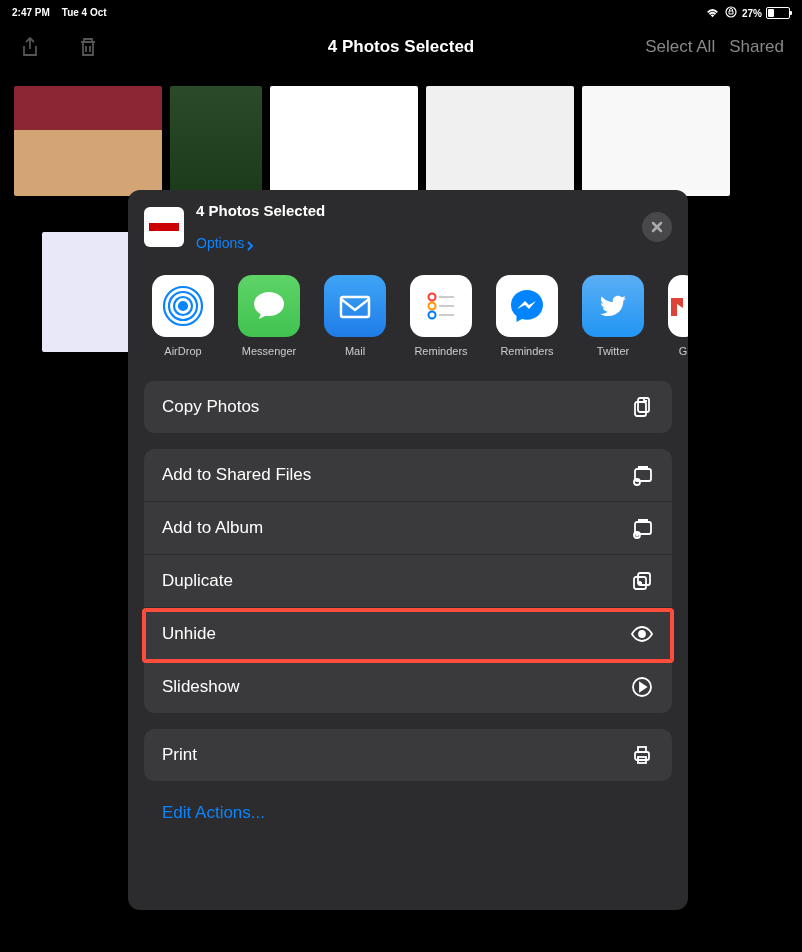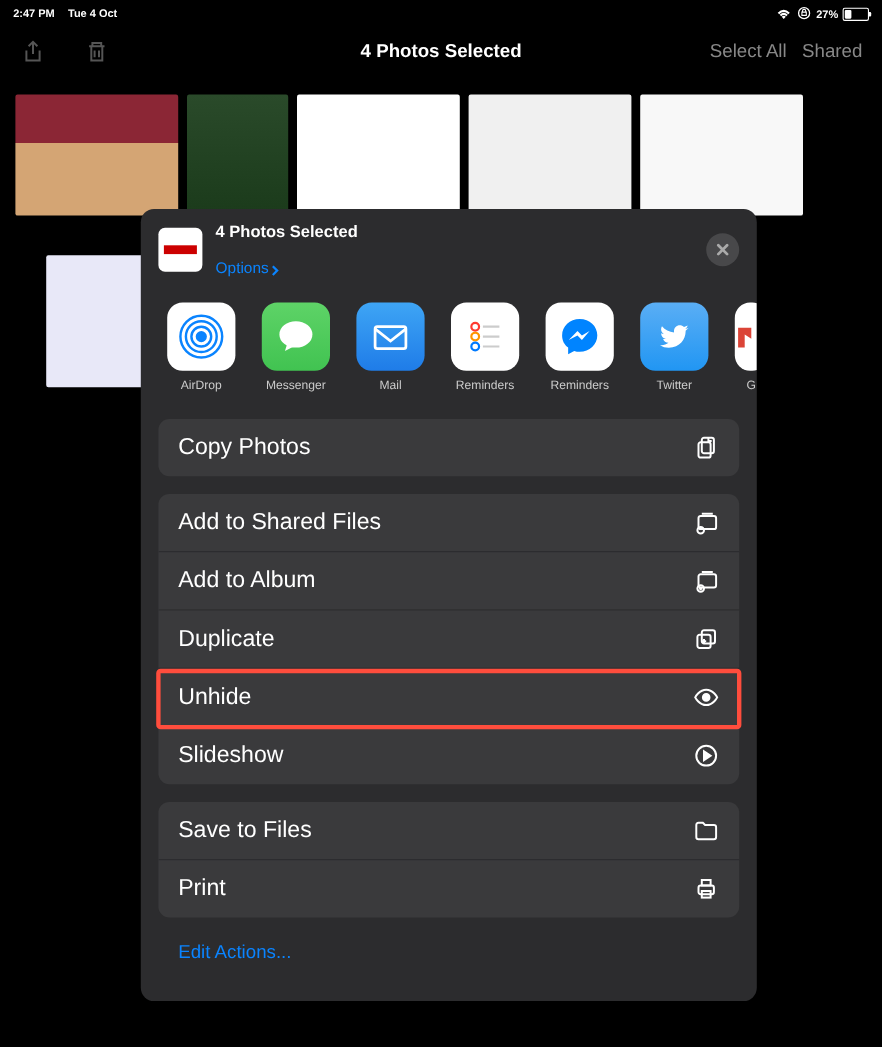--- a/index.html
+++ b/index.html
@@ -216,21 +216,21 @@
       background: #3a3a3c;
       border-radius: 10px;
       margin-bottom: 16px;
       overflow: hidden;
     }
     .action-item {
       display: flex;
       justify-content: space-between;
       align-items: center;
       padding: 14px 18px;
-      font-size: 21px;
+      font-size: 17px;
       color: #fff;
       border-bottom: 0.5px solid #2c2c2e;
       position: relative;
     }
     .action-item:last-child {
       border-bottom: none;
     }
     .action-icon {
       width: 24px;
       height: 24px;
@@ -438,26 +438,20 @@
         <span>Slideshow</span>
         <svg class="action-icon" viewBox="0 0 24 24" fill="none" stroke="currentColor" stroke-width="1.8">
             <circle cx="12" cy="12" r="9"></circle>
             <path d="M10 8 L16 12 L10 16 Z" fill="currentColor"></path>
           </svg>
       </div>
     </div>
 
     <div class="action-group">
       <div class="action-item">
-        <span>Save to Files</span>
-        <svg class="action-icon" viewBox="0 0 24 24" fill="none" stroke="currentColor" stroke-width="1.8">
-            <path d="M3 7 L3 18 Q3 20 5 20 L19 20 Q21 20 21 18 L21 9 Q21 7 19 7 L11 7 L9 5 L5 5 Q3 5 3 7 Z"></path>
-          </svg>
-      </div>
-      <div class="action-item">
         <span>Print</span>
         <svg class="action-icon" viewBox="0 0 24 24" fill="none" stroke="currentColor" stroke-width="1.8">
             <rect x="5" y="9" width="14" height="8" rx="2"></rect>
             <rect x="8" y="4" width="8" height="5"></rect>
             <rect x="8" y="14" width="8" height="6"></rect>
           </svg>
       </div>
     </div>
 
     <div class="edit-actions">Edit Actions...</div>

